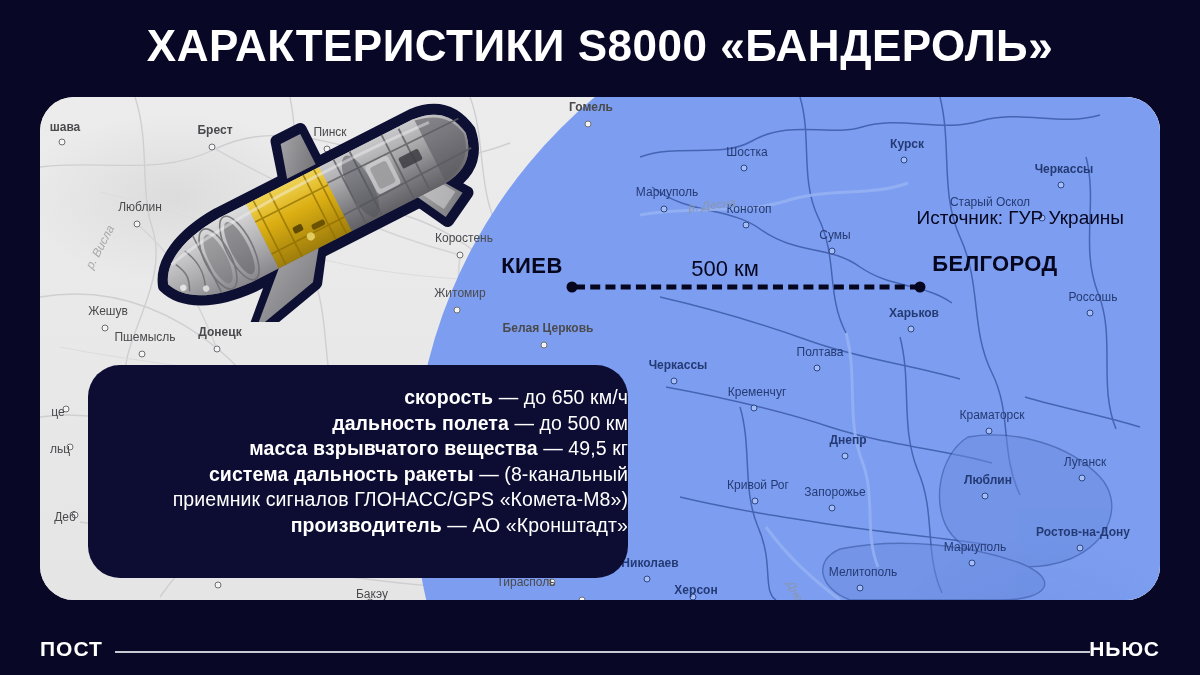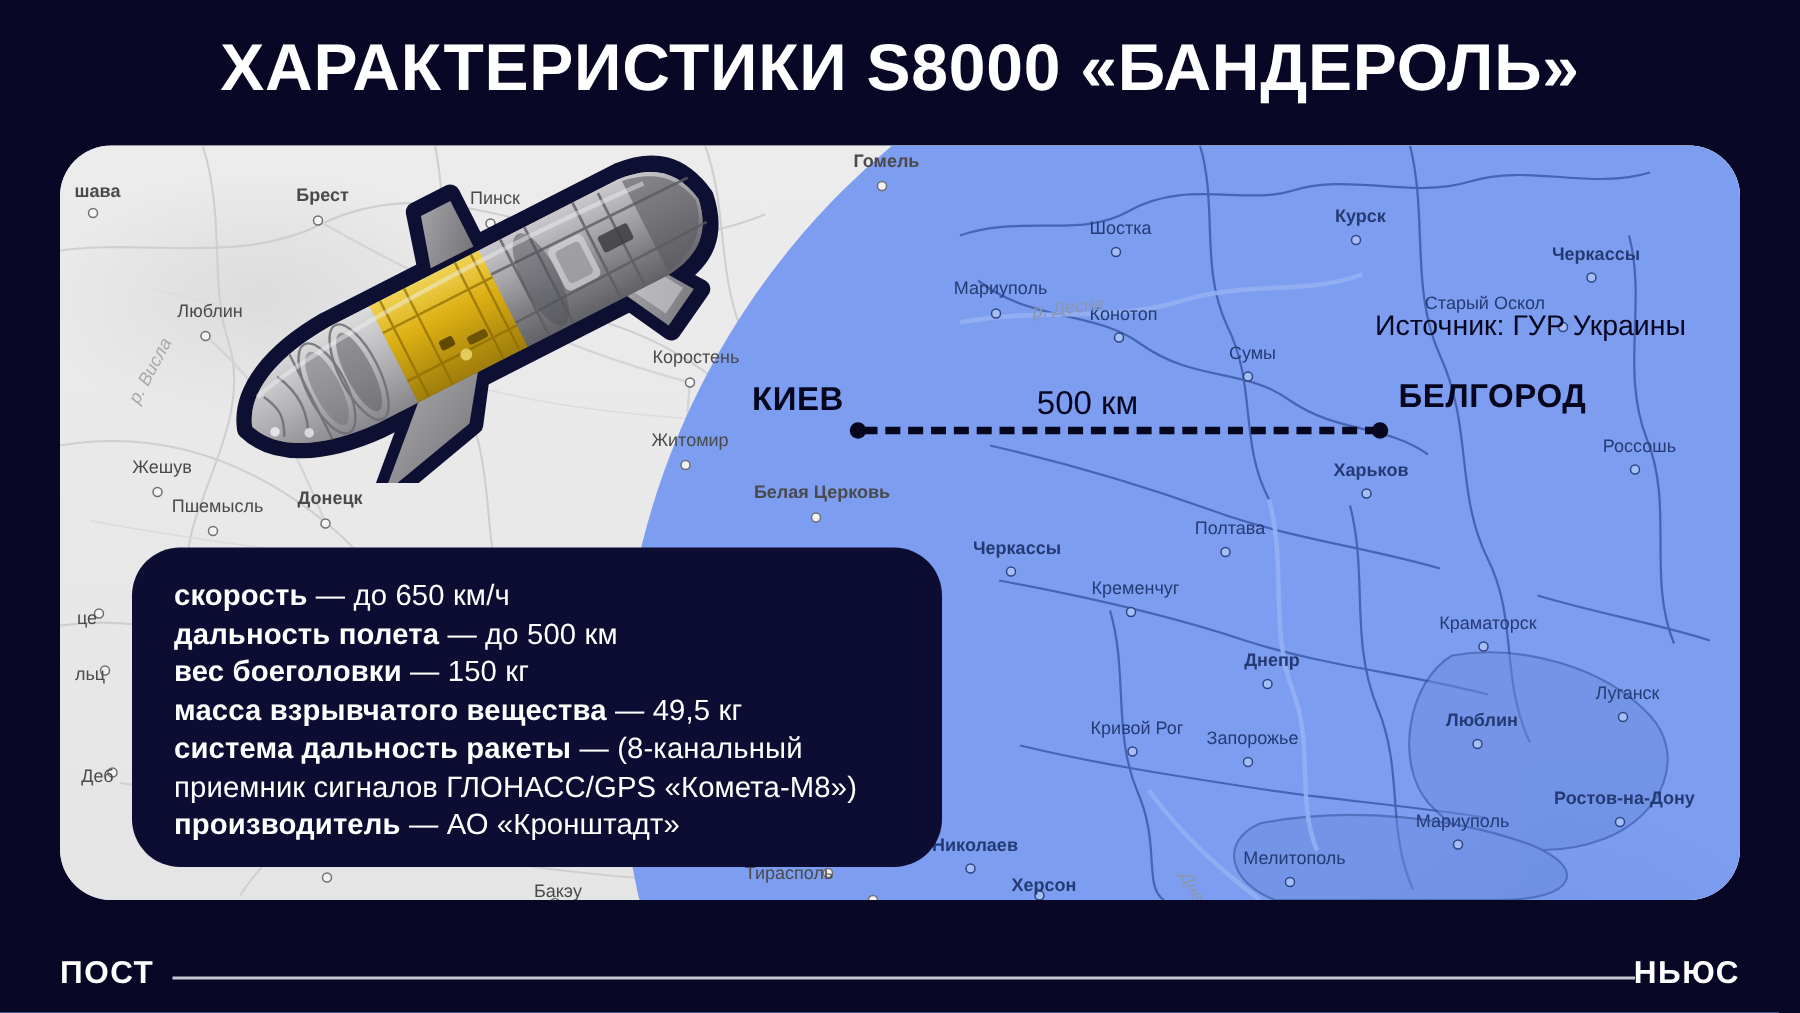--- a/index.html
+++ b/index.html
@@ -128,20 +128,21 @@
     background:#0d0d33;
     border-radius:32px;
     padding:20px 0 0 28px;
   }
   .info-line {
     color:#ffffff;
     font-size:19.5px;
     line-height:25.5px;
     white-space:nowrap;
     letter-spacing:.1px;
+    text-align:right;
   }
   .info-line b { font-weight:700; }
   .info-line span.v { font-weight:400; }
 
   
   .footer {
     position:absolute; left:0; right:0; bottom:0; height:53px;
   }
   .footer-left, .footer-right {
     position:absolute; top:50%; transform:translateY(-50%);
@@ -427,21 +428,20 @@
           <path d="M56,96 C110,82 250,80 350,86" stroke="#f2f2f3" stroke-width="3" fill="none" opacity=".45"></path>
         </g>
       </svg>
     </div>
   </div>
 
   <div class="info-panel">
     <div id="spec-lines">
         <div class="info-line"><b>скорость</b> — <span class="v">до 650 км/ч</span></div>
         <div class="info-line"><b>дальность полета</b> — <span class="v">до 500 км</span></div>
-        <div class="info-line"><b>вес боеголовки</b> — <span class="v">150 кг</span></div>
         <div class="info-line"><b>масса взрывчатого вещества</b> — <span class="v">49,5 кг</span></div>
         <div class="info-line"><b>система дальность ракеты</b> — <span class="v">(8-канальный</span></div>
         <div class="info-line"><span class="v">приемник сигналов ГЛОНАСС/GPS «Комета-М8»)</span></div>
         <div class="info-line"><b>производитель</b> — <span class="v">АО «Кронштадт»</span></div>
       </div>
   </div>
 
   <div class="footer">
     <div class="footer-left">ПОСТ</div>
     <div class="footer-rule"></div>

